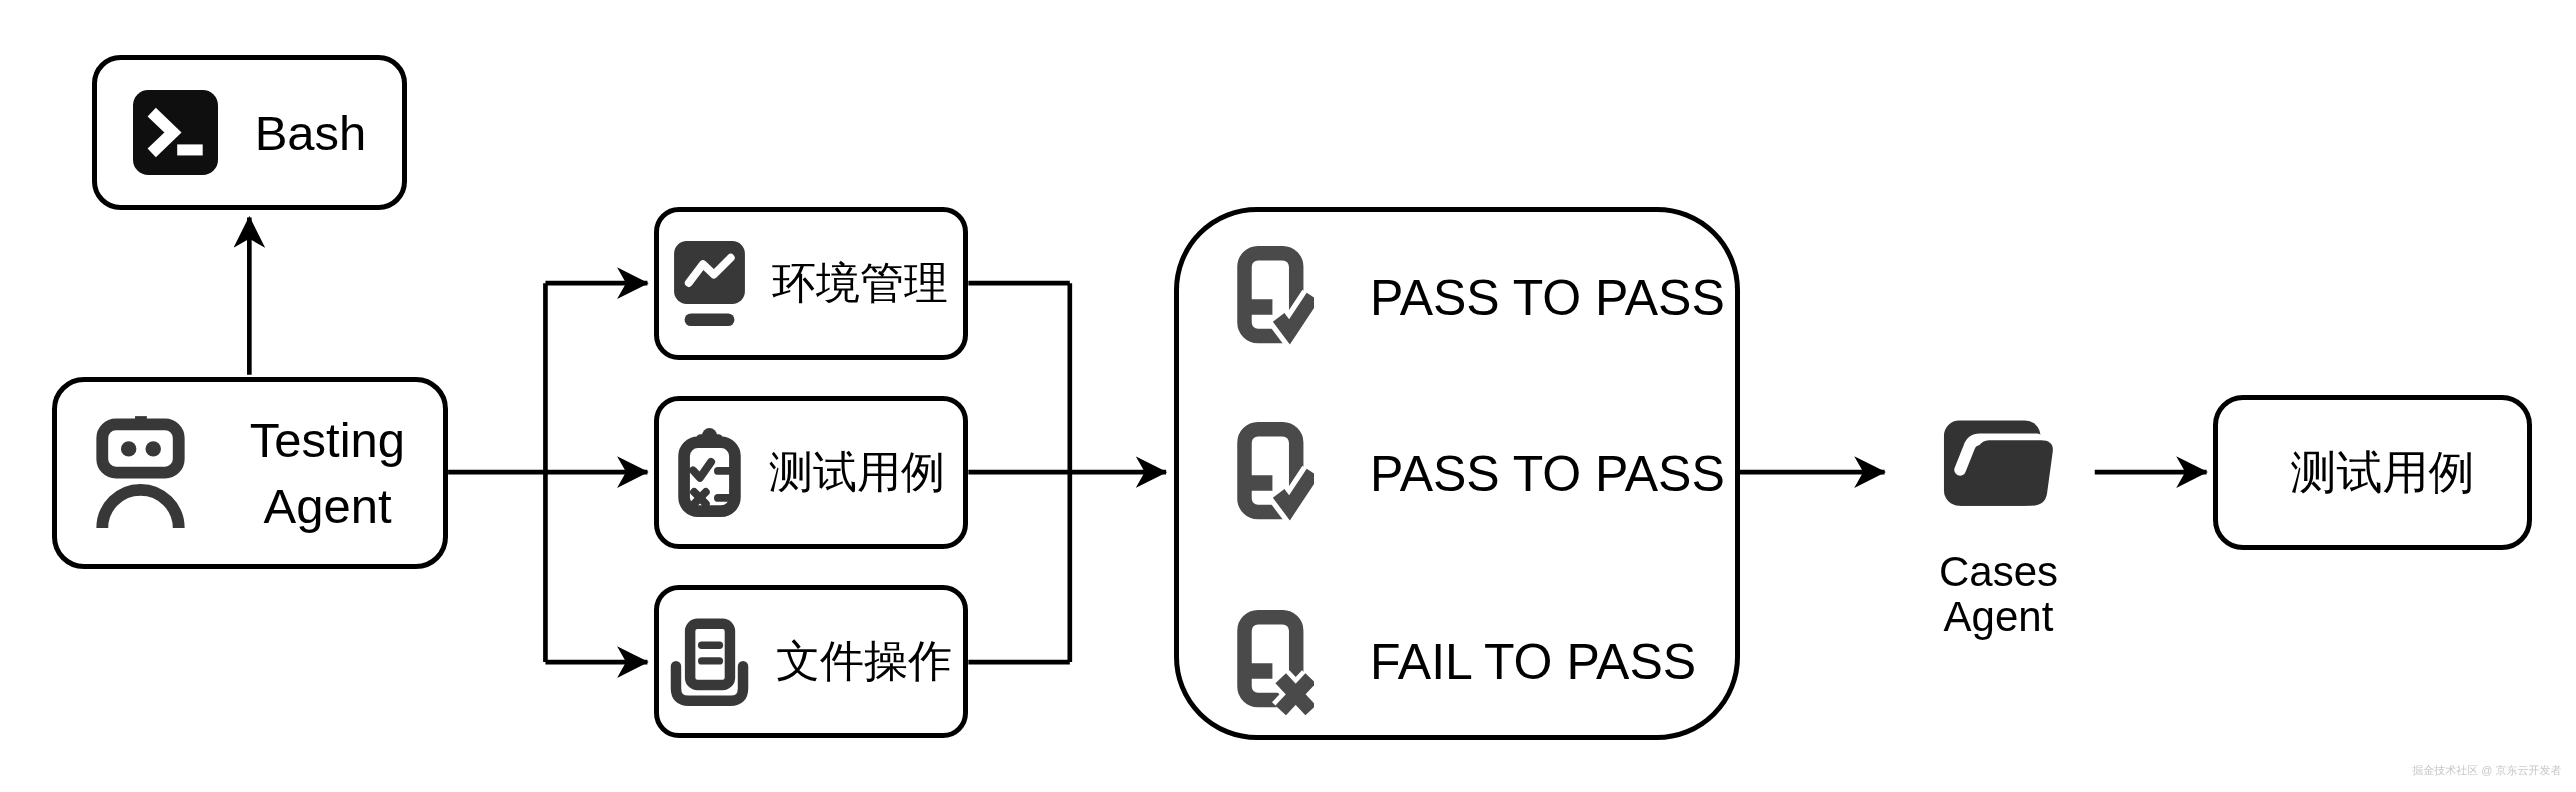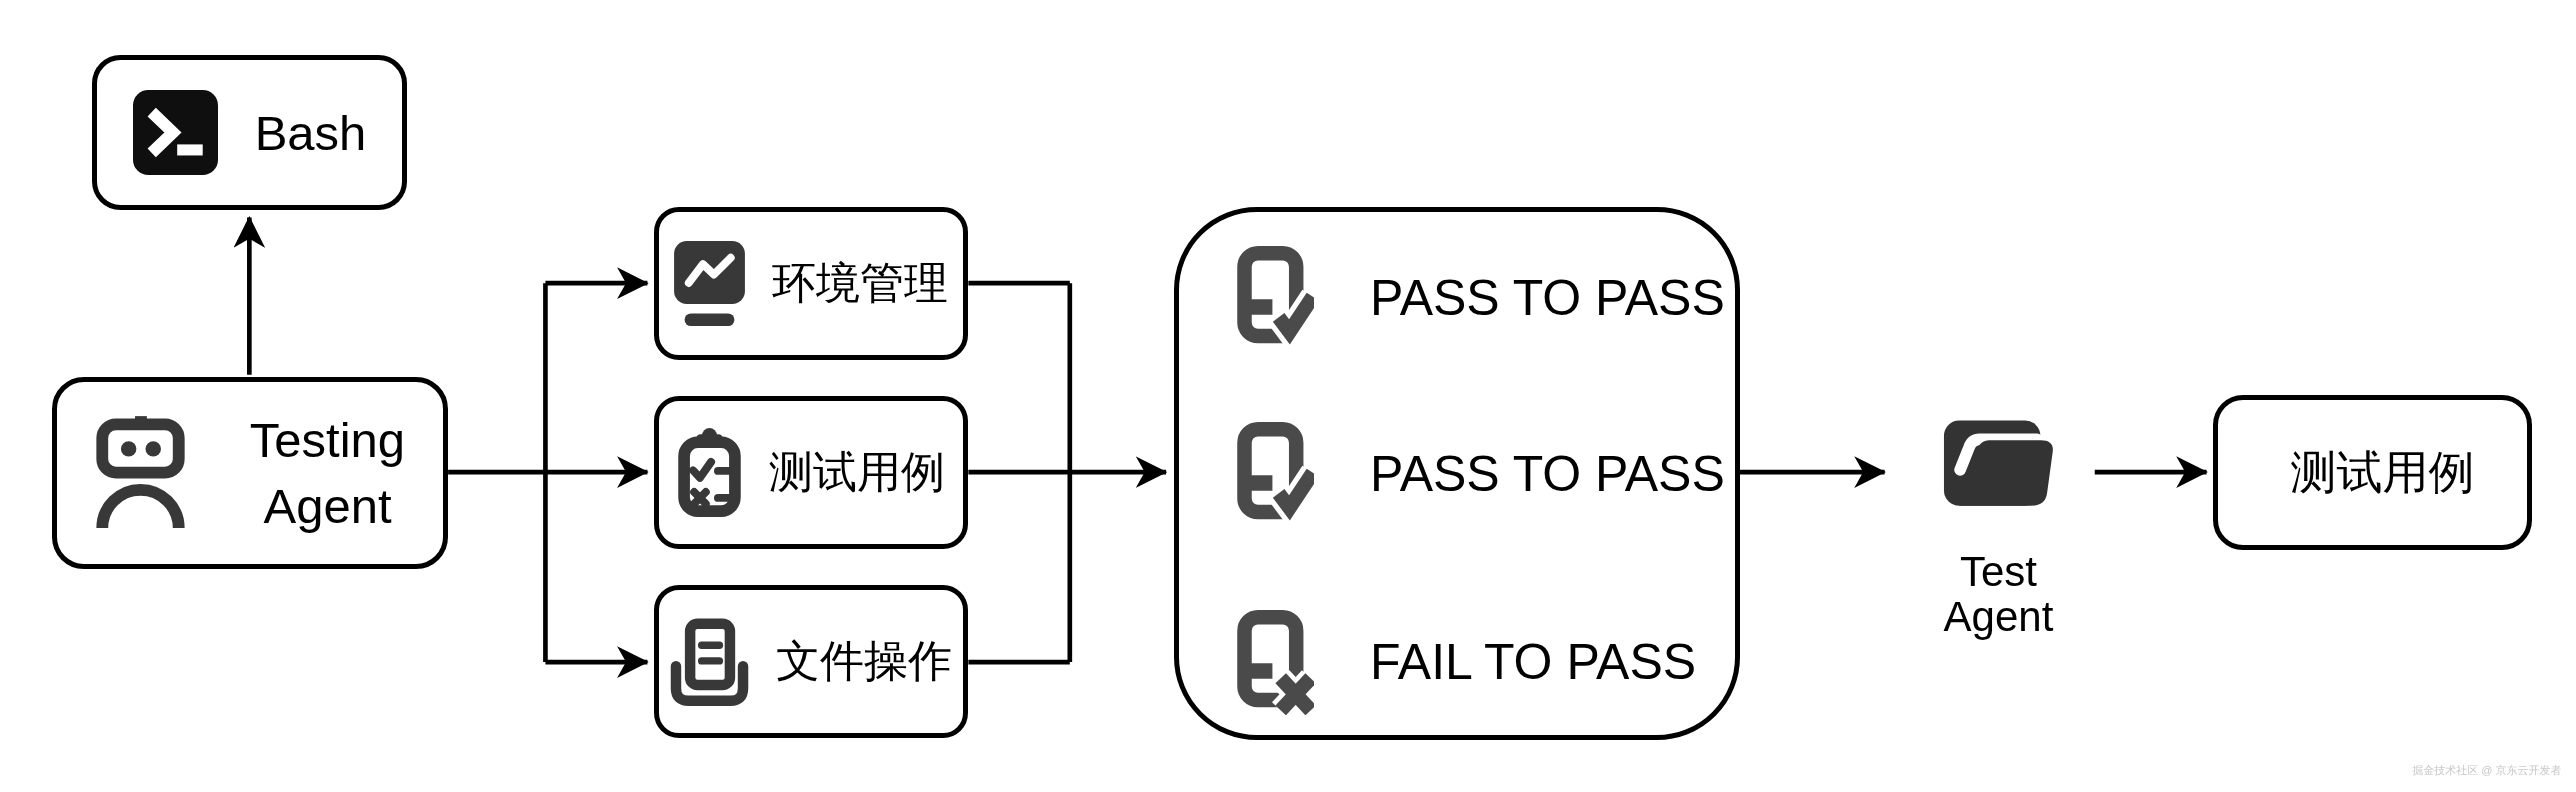--- a/index.html
+++ b/index.html
@@ -161,21 +161,21 @@
   </div>
 
   <div class="folder-wrap">
     <svg class="icon" width="130" height="104" viewBox="0 0 290 230">
       <rect x="20" y="18" width="215" height="190" rx="34" fill="var(--folder,#333333)"></rect>
       <path d="M 228,60 H 100 Q 82,60 76,78 L 56,128" fill="none" stroke="#ffffff" stroke-width="26" stroke-linecap="round" stroke-linejoin="round"></path>
       <path d="M 120,62 L 236,62 Q 268,62 262,92 L 250,180 Q 246,208 214,208 L 55,208 L 80,118 Q 93,62 120,62 Z" fill="var(--folder,#333333)"></path>
     </svg>
   </div>
   <div class="folder-label lines">
-    <div>Test</div>
+    <div>Cases</div>
     <div>Agent</div>
   </div>
 
   <div class="box validation-box">
     <div class="lines">
       <div>测试用例</div>
     </div>
   </div>
 
   <div class="watermark">掘金技术社区 @ 京东云开发者</div>

